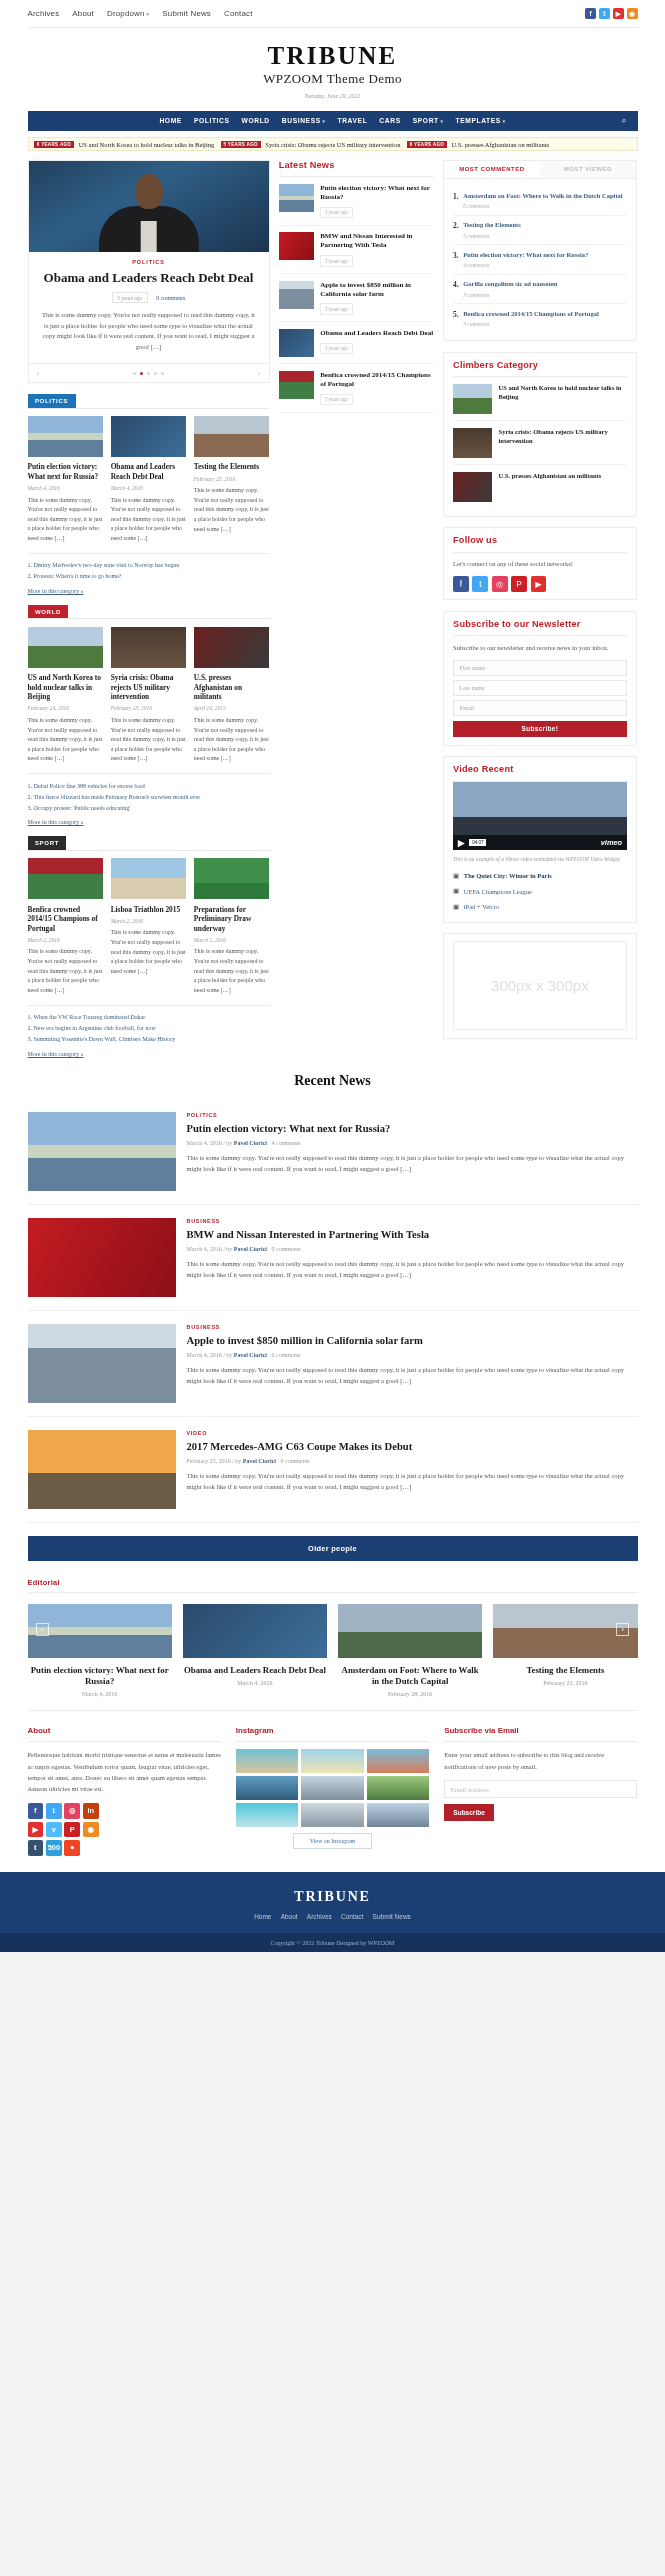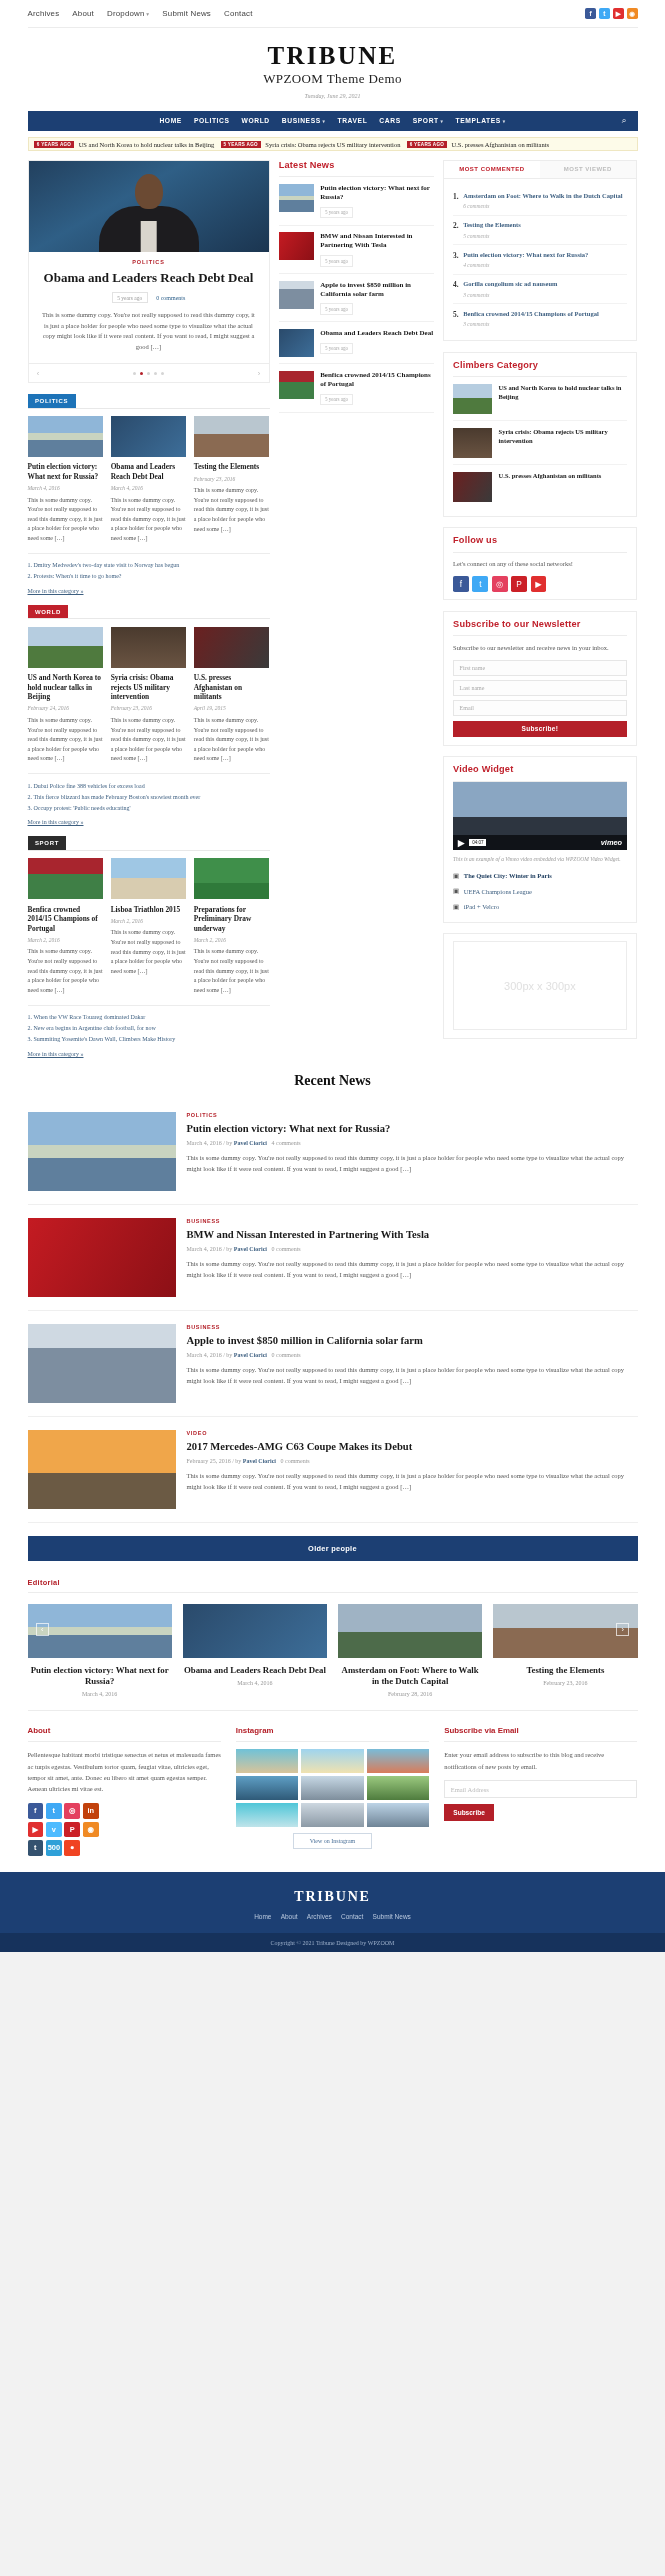--- a/index.html
+++ b/index.html
@@ -171,21 +171,21 @@
   .vplay { color: #fff; font-size: 9.2px; }
   .vtime { background: #fff; color: #111; font-size: 4.6px; padding: 0.9px 2.8px; }
   .vlogo { color: #fff; font-size: 7.4px; font-weight: bold; font-style: italic; margin-left: auto; }
   .vcap { font-family: "Liberation Serif", serif; font-size: 5.5px; color: #999;
           font-style: italic; line-height: 1.5; margin: 5.5px 0 4.6px; }
   .vrow { display: flex; gap: 4.6px; align-items: center; padding: 3.7px 0; }
   .vrow .ic { font-size: 6.5px; color: #555; }
   .vrow a { font-family: "Liberation Serif", serif; font-size: 6.5px; color: #3d5f80; text-decoration: none; }
   .vrow.active a { font-weight: bold; color: #1a3a5c; }
   .adbox { height: 89px; border: 0.9px solid #ececec; display: flex; align-items: center;
-           justify-content: center; color: #e0e0e0; font-size: 11px;
+           justify-content: center; color: #e0e0e0; font-size: 15px;
            font-family: "Liberation Sans", sans-serif; }
 
   
   .recent-h { font-family: "Liberation Serif", serif; font-size: 14px; font-weight: bold;
               text-align: center; color: #111; margin: 16.6px 0 9.2px; }
   .rn { display: flex; gap: 11px; padding: 13px 0; border-bottom: 0.9px solid #efefef; }
   .rn .thumb { width: 148px; height: 79px; flex: none; }
   .rn .cat { font-size: 5.5px; font-weight: bold; color: #b42029; letter-spacing: 0.7px; }
   .rn h3 { font-family: "Liberation Serif", serif; font-size: 10.6px; font-weight: bold;
            color: #1a1a1a; line-height: 1.25; margin: 4.6px 0 4.6px; }
@@ -535,21 +535,21 @@
           <div class="wtxt">Subscribe to our newsletter and receive news in your inbox.</div>
           <div class="field">First name</div>
           <div class="field">Last name</div>
           <div class="field">Email</div>
           <button class="btn-red">Subscribe!</button>
         </div>
       </div>
 
       <div class="box">
         <div class="box-inner">
-          <div class="widget-title">Video Widget</div>
+          <div class="widget-title">Video Recent</div>
           <div class="video">
             <div class="vbar">
               <span class="vplay">▶</span>
               <span class="vtime">04:07</span>
               <span class="vlogo">vimeo</span>
             </div>
           </div>
           <div class="vcap">This is an example of a Vimeo video embedded via WPZOOM Video Widget.</div>
           <div id="videolist">
                 <div class="vrow active">

